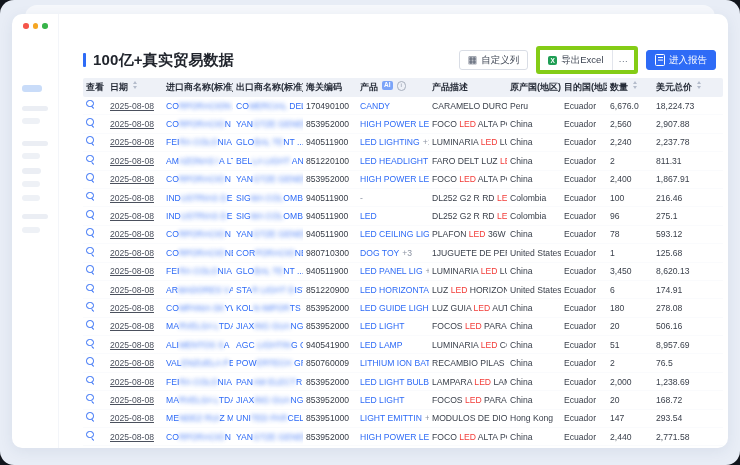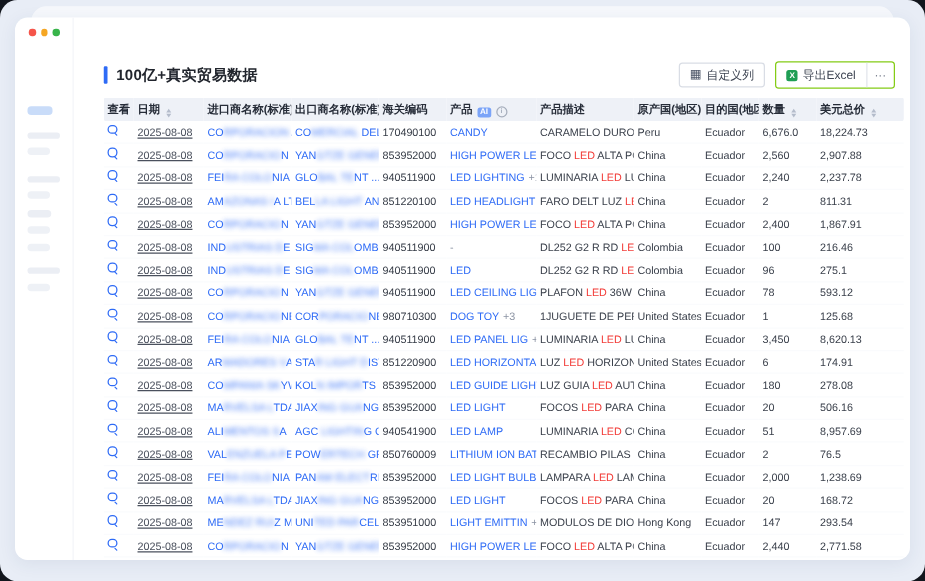--- a/index.html
+++ b/index.html
@@ -12,40 +12,40 @@
   .dot{width:5.5px;height:5.5px;border-radius:50%;}
   
   .sidebar{position:absolute;left:0;top:28px;bottom:0;width:46px;}
   .sbar{position:absolute;left:10px;border-radius:3px;}
   .sbar.blue{background:#c9dcf9;}
   .sbar.g1{background:#ebeef4;}
   .sbar.g2{background:#eef1f6;}
   
   .main{position:absolute;left:46px;top:0;right:0;bottom:0;border-left:1px solid #f3f5f9;}
   .title-row{display:flex;align-items:center;justify-content:space-between;margin:37px 12px 9px 24px;height:18px;}
-  .page-title{display:flex;align-items:center;gap:7px;font-size:12px;font-weight:700;color:#21252d;letter-spacing:.2px;}
+  .page-title{display:flex;align-items:center;gap:7px;font-size:15px;font-weight:700;color:#21252d;letter-spacing:.2px;}
   .tbar{width:3px;height:14px;background:#2e6bf6;border-radius:1px;}
   .toolbar{display:flex;align-items:center;gap:8px;}
   .btn{display:inline-flex;align-items:center;gap:4px;height:20px;padding:0 8px;border:1px solid #d9dde5;border-radius:3px;background:#fff;font-size:9.5px;color:#3d4452;cursor:pointer;}
-  .btn-group{display:inline-flex;height:20px;border:1px solid #84cc16;border-radius:3px;overflow:hidden;background:#fff;}
+  .btn-group{display:inline-flex;height:20px;border:4px solid #84cc16;border-radius:3px;overflow:hidden;background:#fff;}
   .btn-group .seg{display:inline-flex;align-items:center;gap:4px;padding:0 8px;font-size:9.5px;color:#3d4452;cursor:pointer;}
   .btn-group .seg+.seg{border-left:1px solid #e2e5ec;padding:0 6px;color:#6b7382;}
   .btn.primary{background:#2e6bf6;border-color:#2e6bf6;color:#fff;}
   .grid-ic{font-size:10px;line-height:10px;color:#4d5668;}
   .xls-ic{width:9px;height:9px;border-radius:2px;background:#1f9e54;position:relative;}
   .xls-ic::after{content:"X";position:absolute;inset:0;color:#fff;font-size:6.5px;font-weight:700;text-align:center;line-height:9.5px;}
   .doc-ic{width:8px;height:9.5px;border:1px solid #fff;border-radius:1.5px;position:relative;}
   .doc-ic::after{content:"";position:absolute;left:1.5px;right:1.5px;top:2.2px;height:1px;background:#fff;box-shadow:0 2.6px 0 #fff;}
   
   table{border-collapse:collapse;table-layout:fixed;width:640px;margin-left:24px;}
   th{background:#eef1f7;height:19px;font-size:9px;font-weight:700;color:#262c38;text-align:left;padding:0 3px;white-space:nowrap;overflow:hidden;}
   th:first-child{border-radius:2px 0 0 2px;}
   th:last-child{border-radius:0 2px 2px 0;font-family:Liberation Serif, serif;}
   td{height:17.4px;padding:0 3px;font-size:8.6px;color:#3b414c;white-space:nowrap;overflow:hidden;border-bottom:1px solid #fafbfd;}
-  .hwrap{display:inline-flex;align-items:flex-end;gap:2px;}
+  .hwrap{display:inline-flex;align-items:flex-start;gap:2px;}
   .sort{display:inline-flex;flex-direction:column;gap:1.5px;margin-left:3px;vertical-align:middle;}
   .sort i{display:block;width:0;height:0;border-left:2.6px solid transparent;border-right:2.6px solid transparent;}
   .sort .up{border-bottom:3.2px solid #b4bccb;}
   .sort .dn{border-top:3.2px solid #b4bccb;}
   .ai-badge{display:inline-block;background:#7ba4f8;color:#fff;font-size:6.5px;font-weight:700;border-radius:2px;padding:1px 2px;line-height:1;margin-left:2px;}
   .info-ic{display:inline-block;width:7.5px;height:7.5px;border:1px solid #a6aebc;border-radius:50%;position:relative;margin-left:2px;vertical-align:-1px;}
   .info-ic::after{content:"i";position:absolute;inset:0;font-size:5.5px;color:#a6aebc;text-align:center;line-height:7.5px;font-style:normal;}
   .mag{display:inline-block;width:10px;height:10px;position:relative;cursor:pointer;}
   .mag::before{content:"";position:absolute;left:0;top:0;width:5.5px;height:5.5px;border:1.3px solid #2e6bf6;border-radius:50%;}
   .mag::after{content:"";position:absolute;left:6.4px;top:6.8px;width:3.2px;height:1.4px;background:#2e6bf6;border-radius:1px;transform:rotate(45deg);transform-origin:0 0;}
@@ -93,20 +93,24 @@
             <span class="grid-ic">▦</span>
             <span>自定义列</span>
           </button>
           <span class="btn-group">
             <span class="seg">
               <span class="xls-ic"></span>
               <span>导出Excel</span>
             </span>
             <span class="seg">···</span>
           </span>
+          <button class="btn primary">
+            <span class="doc-ic"></span>
+            <span>进入报告</span>
+          </button>
         </div>
       </div>
 
       <table>
         <colgroup>
           <col style="width:24px">
             <col style="width:56px">
             <col style="width:70px">
             <col style="width:70px">
           <col style="width:54px">

